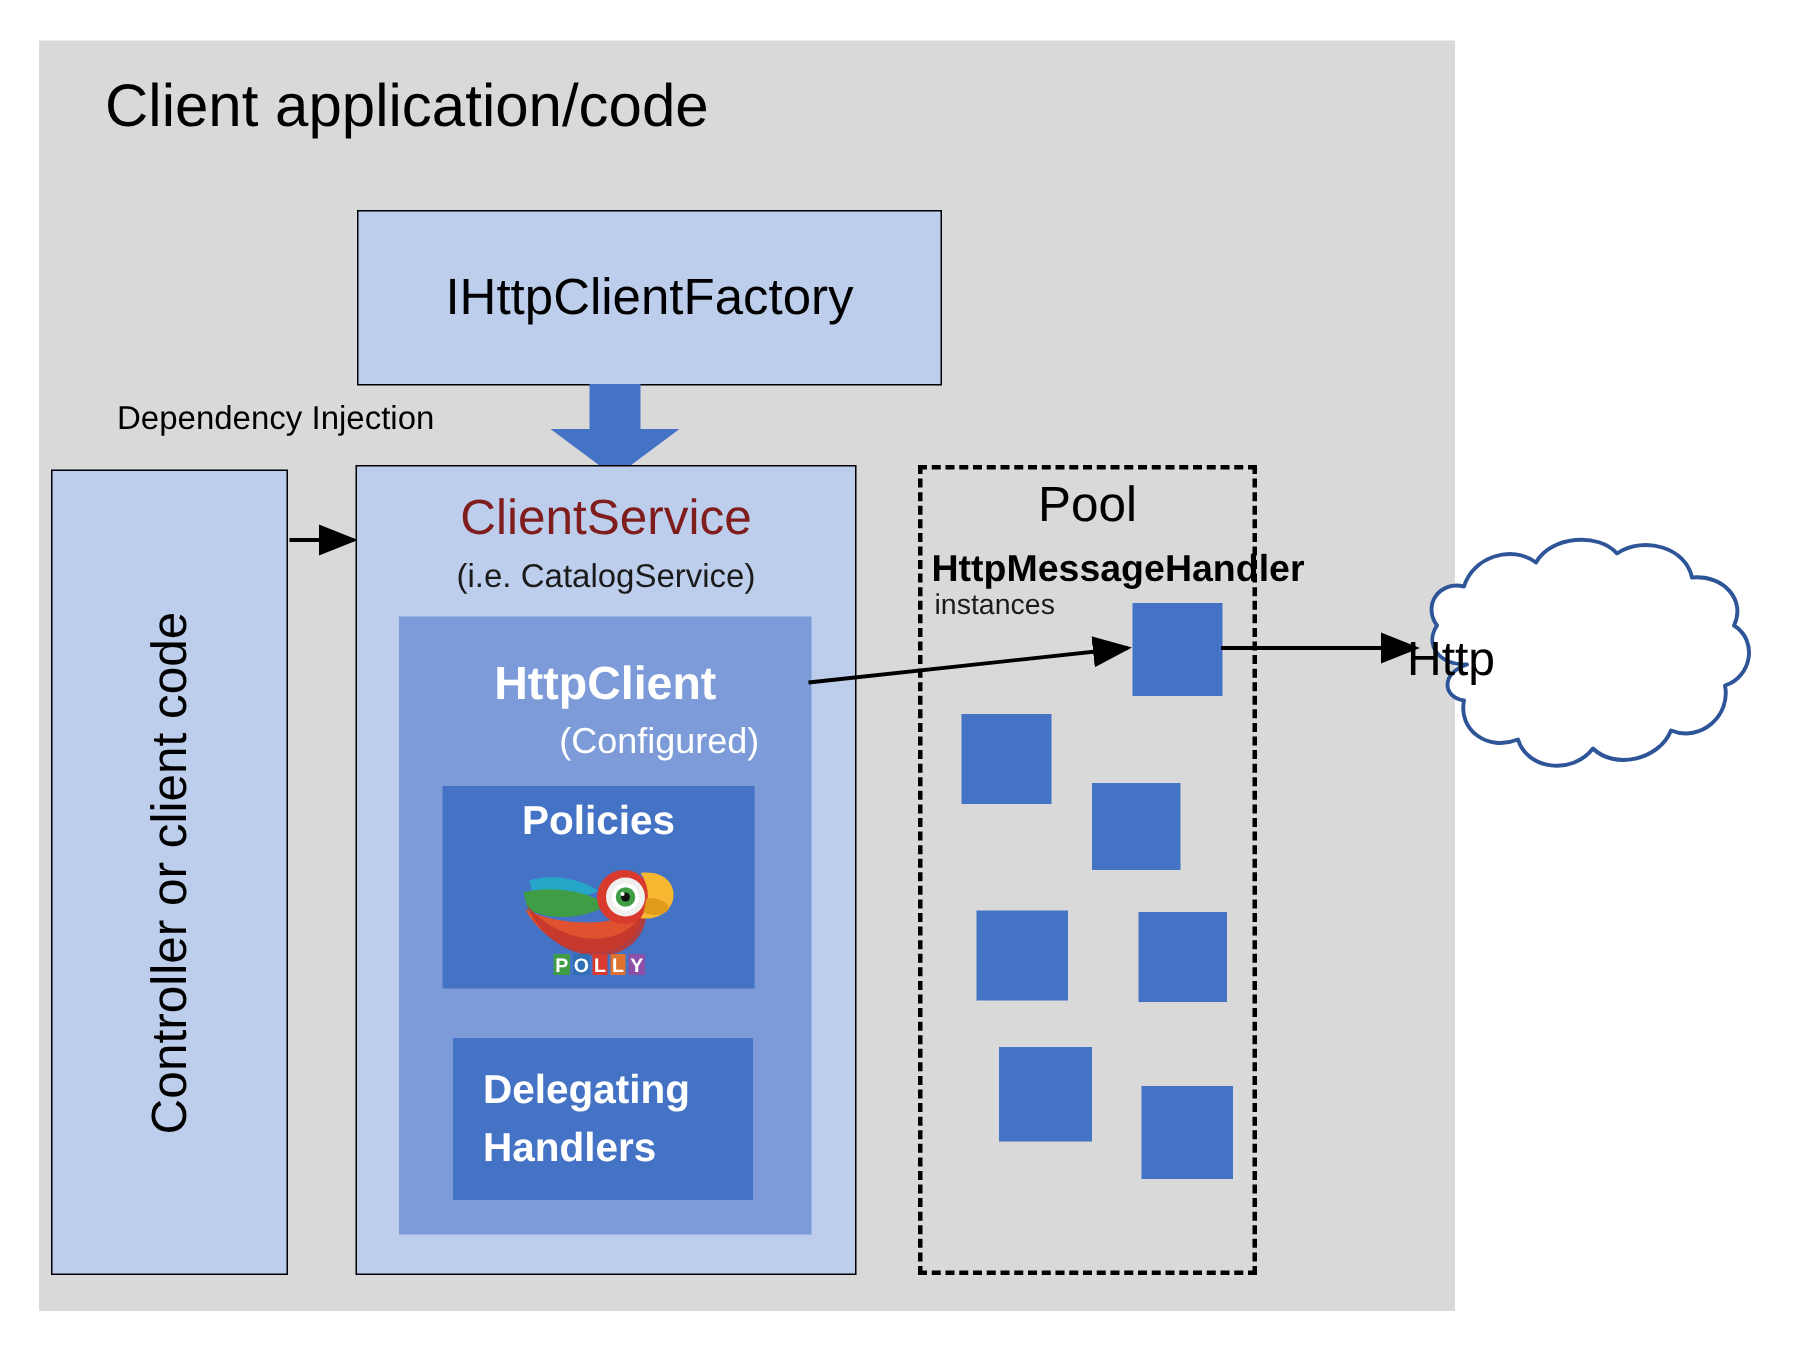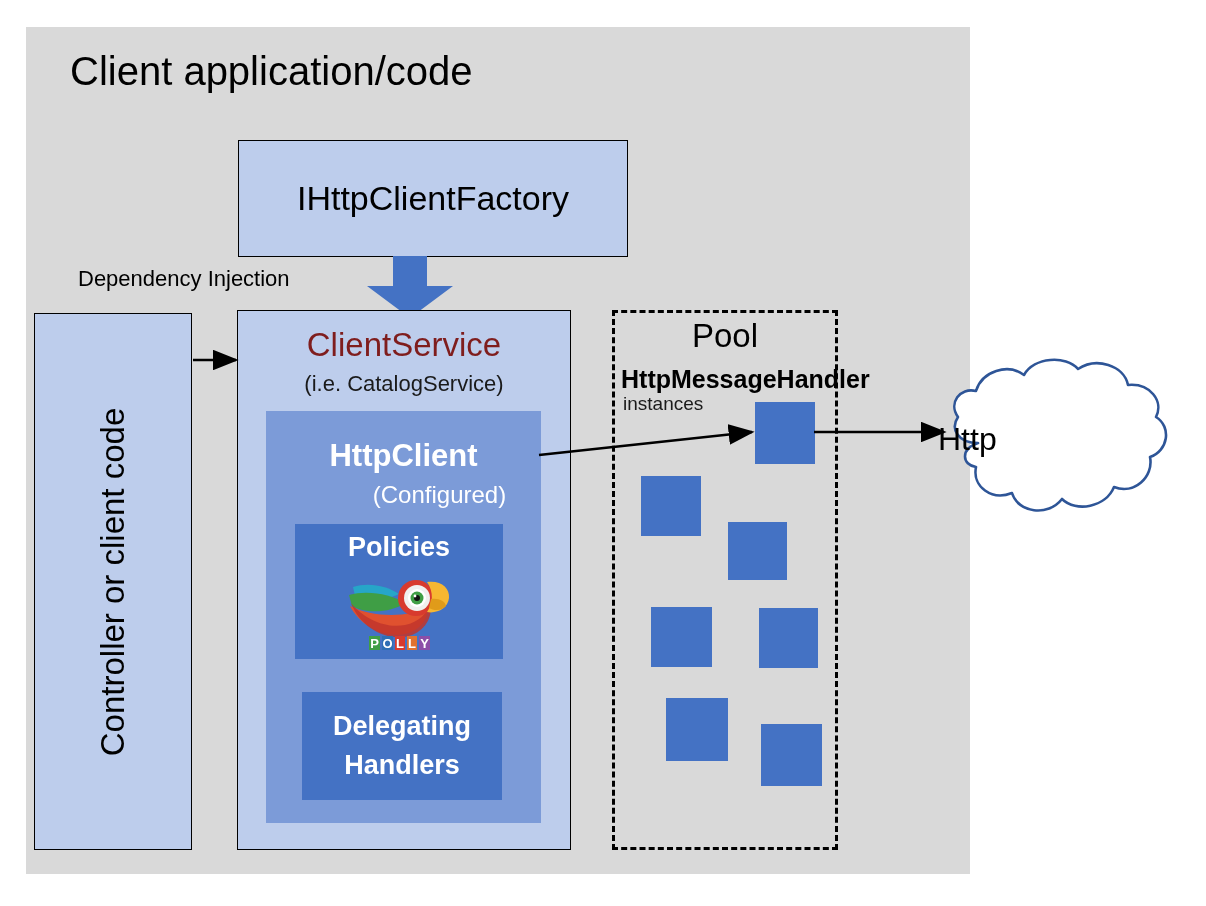--- a/index.html
+++ b/index.html
@@ -206,27 +206,28 @@
     background: #4472c4;
   }
   .dh-label {
     position: absolute;
     left: 0;
     top: 0;
     width: 100%;
     height: 100%;
     display: flex;
     flex-direction: column;
-    align-items: center;
+    align-items: flex-start;
     justify-content: center;
     font-size: 27px;
     font-weight: bold;
     color: #ffffff;
     line-height: 1.45;
     white-space: nowrap;
+    padding-left: 20px;
   }
 
   
   .pool-box {
     position: absolute;
     left: 612px;
     top: 310px;
     width: 226px;
     height: 540px;
     border: 3px dashed #000000;

